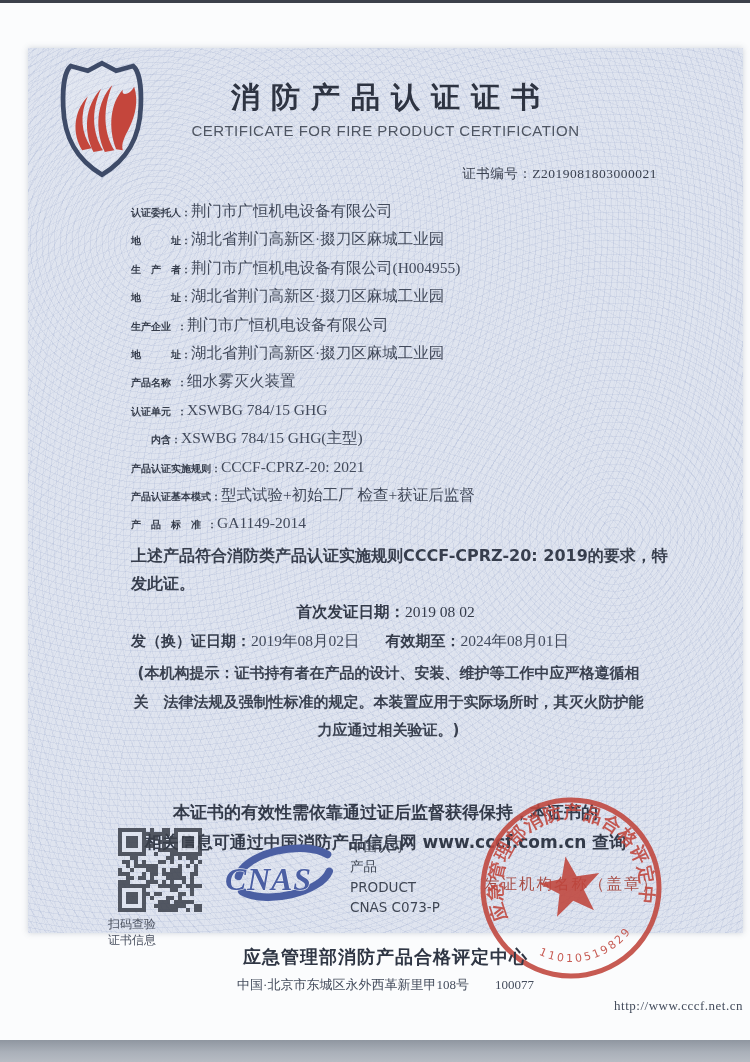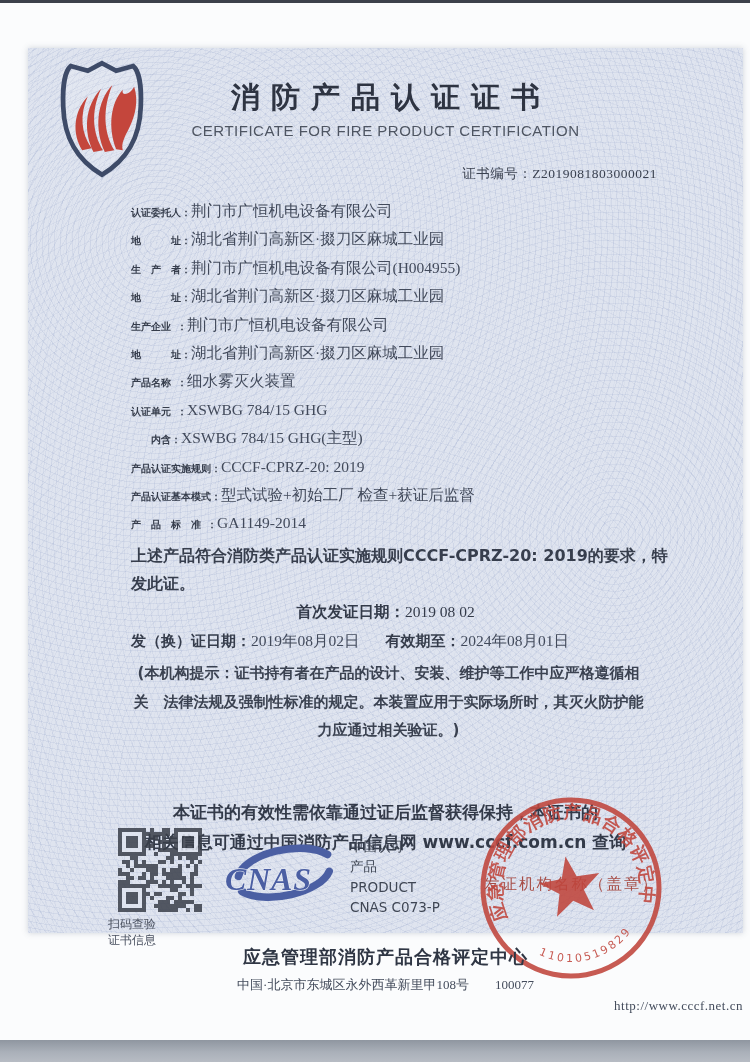--- a/index.html
+++ b/index.html
@@ -81,21 +81,21 @@
   <div class="abs fields">
     <div class="row"><span class="lbl">认证委托人：</span><span>荆门市广恒机电设备有限公司</span></div>
     <div class="row"><span class="lbl">地　　　址：</span><span>湖北省荆门高新区·掇刀区麻城工业园</span></div>
     <div class="row"><span class="lbl">生　产　者：</span><span>荆门市广恒机电设备有限公司(H004955)</span></div>
     <div class="row"><span class="lbl">地　　　址：</span><span>湖北省荆门高新区·掇刀区麻城工业园</span></div>
     <div class="row"><span class="lbl">生产企业 ：</span><span>荆门市广恒机电设备有限公司</span></div>
     <div class="row"><span class="lbl">地　　　址：</span><span>湖北省荆门高新区·掇刀区麻城工业园</span></div>
     <div class="row"><span class="lbl">产品名称 ：</span><span>细水雾灭火装置</span></div>
     <div class="row"><span class="lbl">认证单元 ：</span><span>XSWBG 784/15 GHG</span></div>
     <div class="row"><span class="lbl">　　内含：</span><span>XSWBG 784/15 GHG(主型)</span></div>
-    <div class="row"><span class="lbl">产品认证实施规则：</span><span>CCCF-CPRZ-20: 2019</span></div>
+    <div class="row"><span class="lbl">产品认证实施规则：</span><span>CCCF-CPRZ-20: 2021</span></div>
     <div class="row"><span class="lbl">产品认证基本模式：</span><span>型式试验+初始工厂 检查+获证后监督</span></div>
     <div class="row"><span class="lbl">产　品　标　准 ：</span><span>GA1149-2014</span></div>
   </div>
 
   <div class="abs conformity">上述产品符合消防类产品认证实施规则CCCF-CPRZ-20: 2019的要求，特发此证。</div>
 
   <div class="abs first-issue">
     <span class="lbl">首次发证日期：</span><span>2019 08 02</span>
   </div>
 

